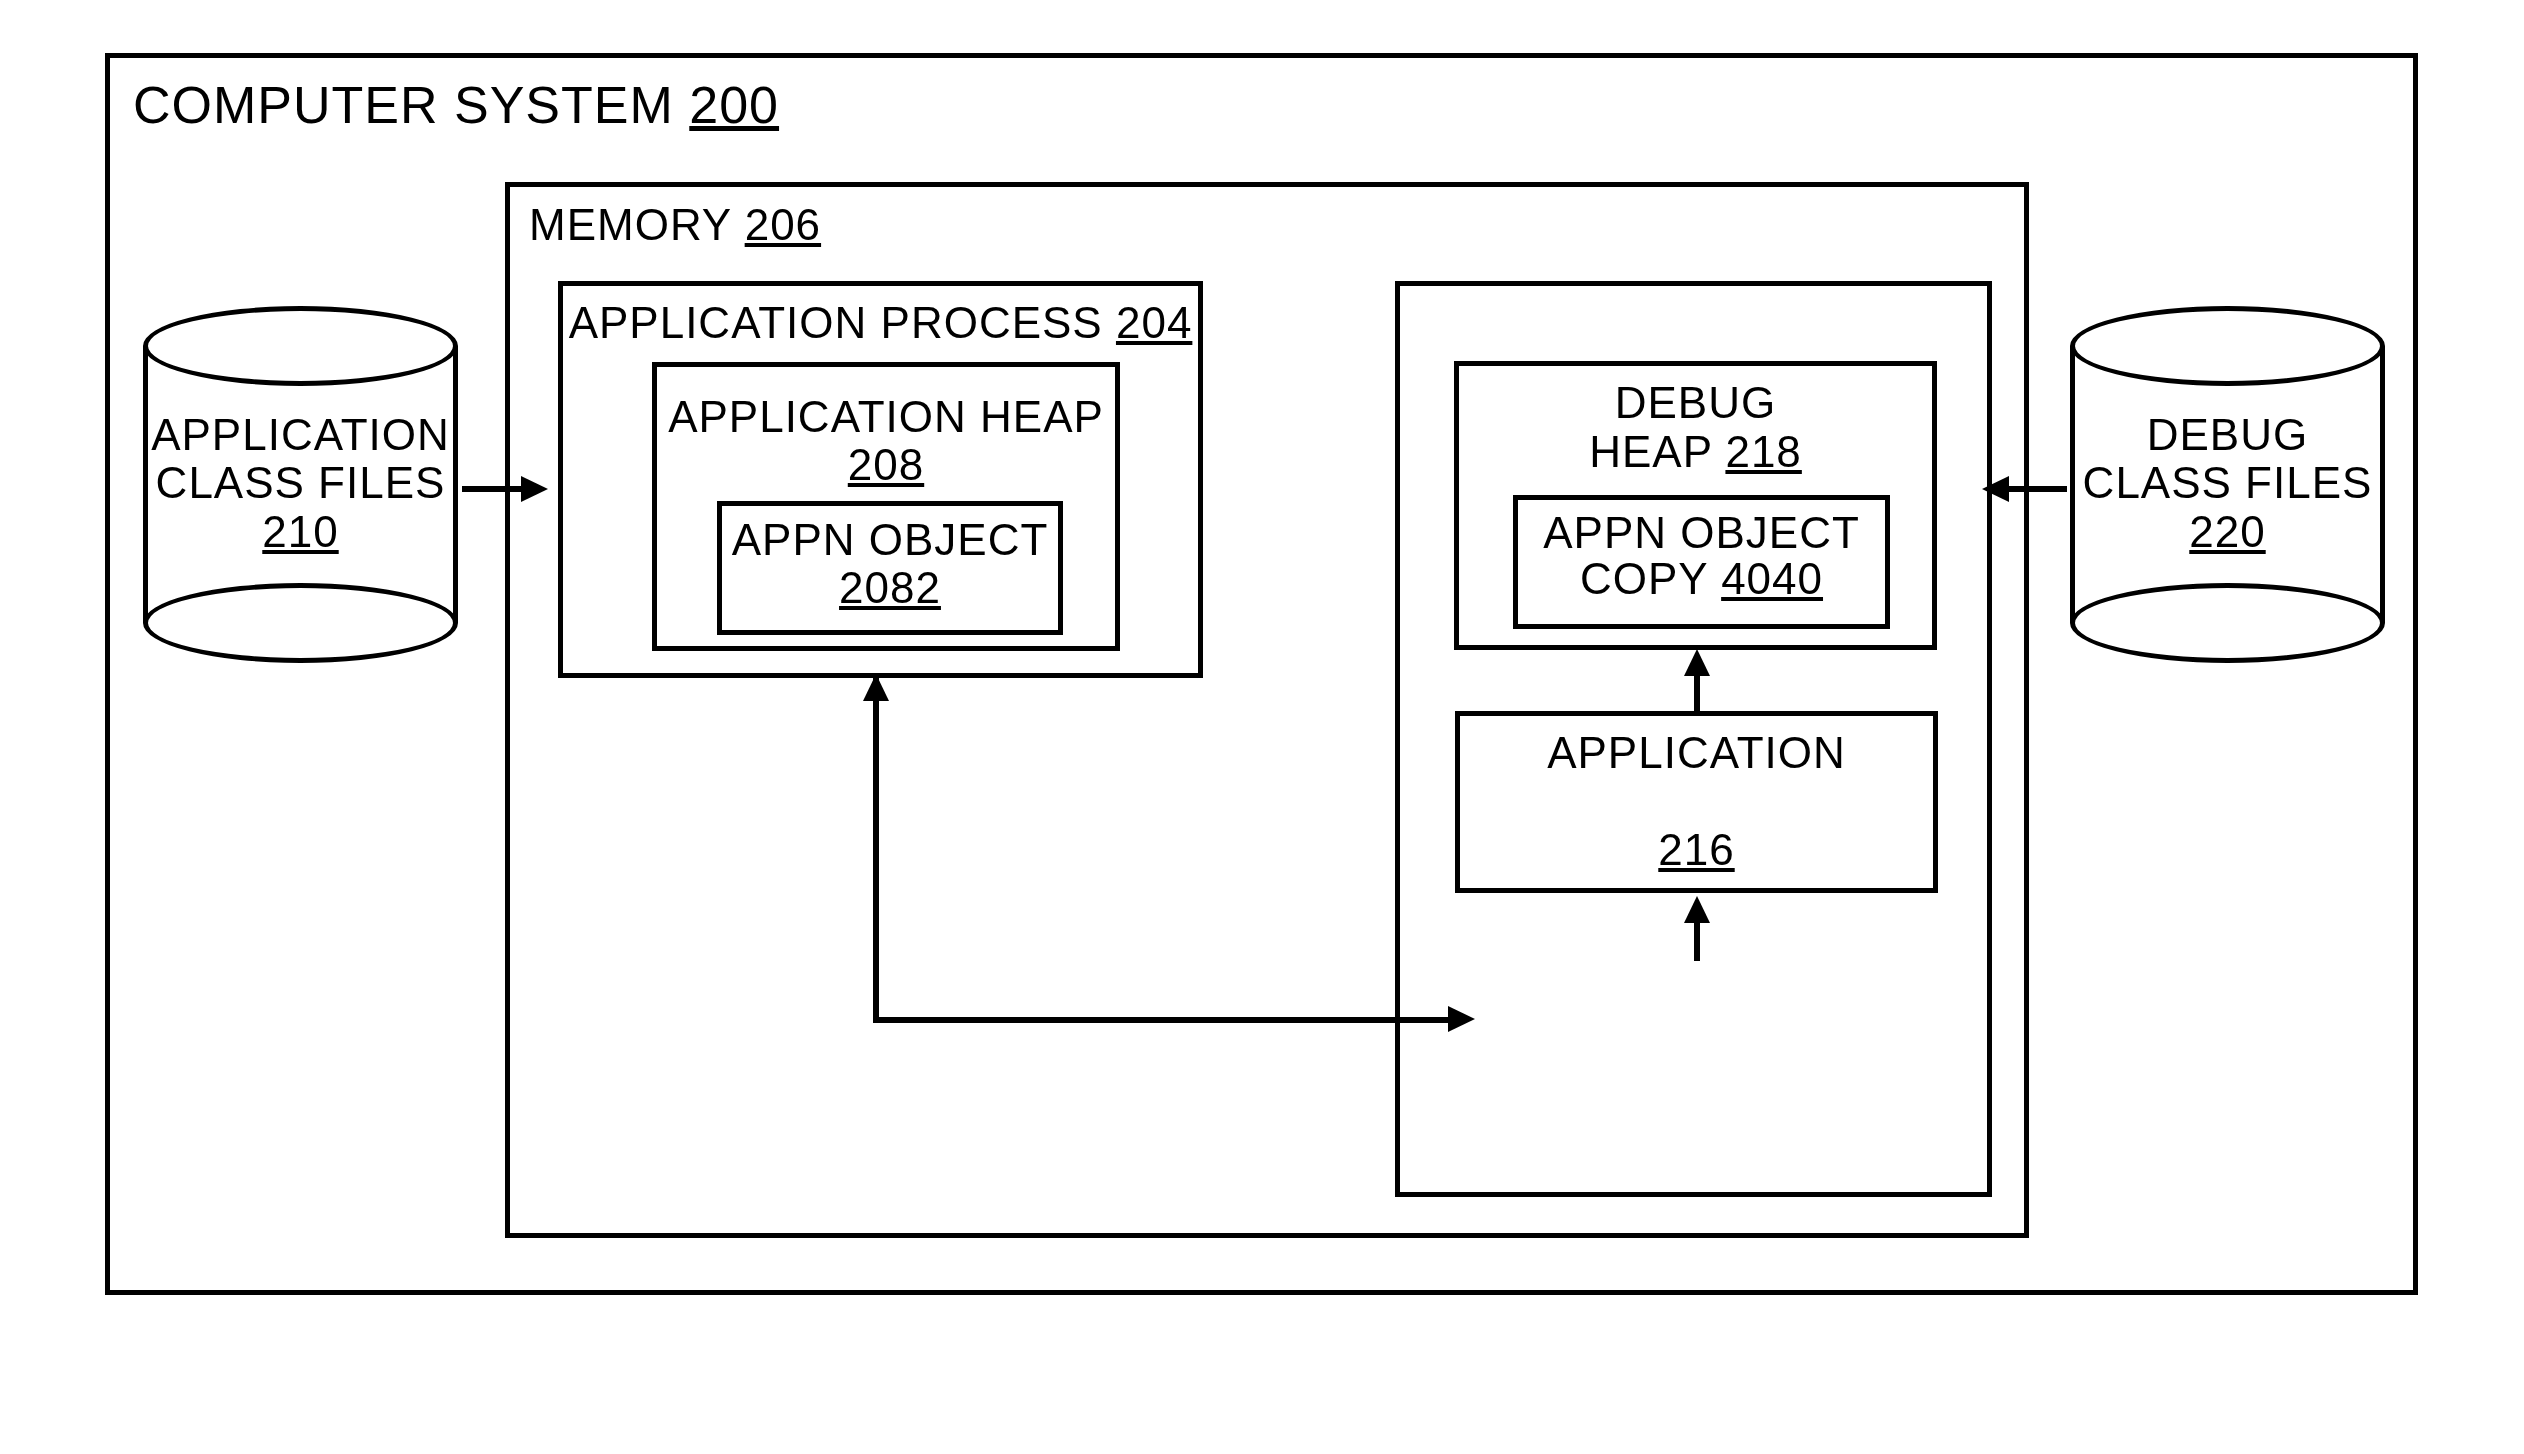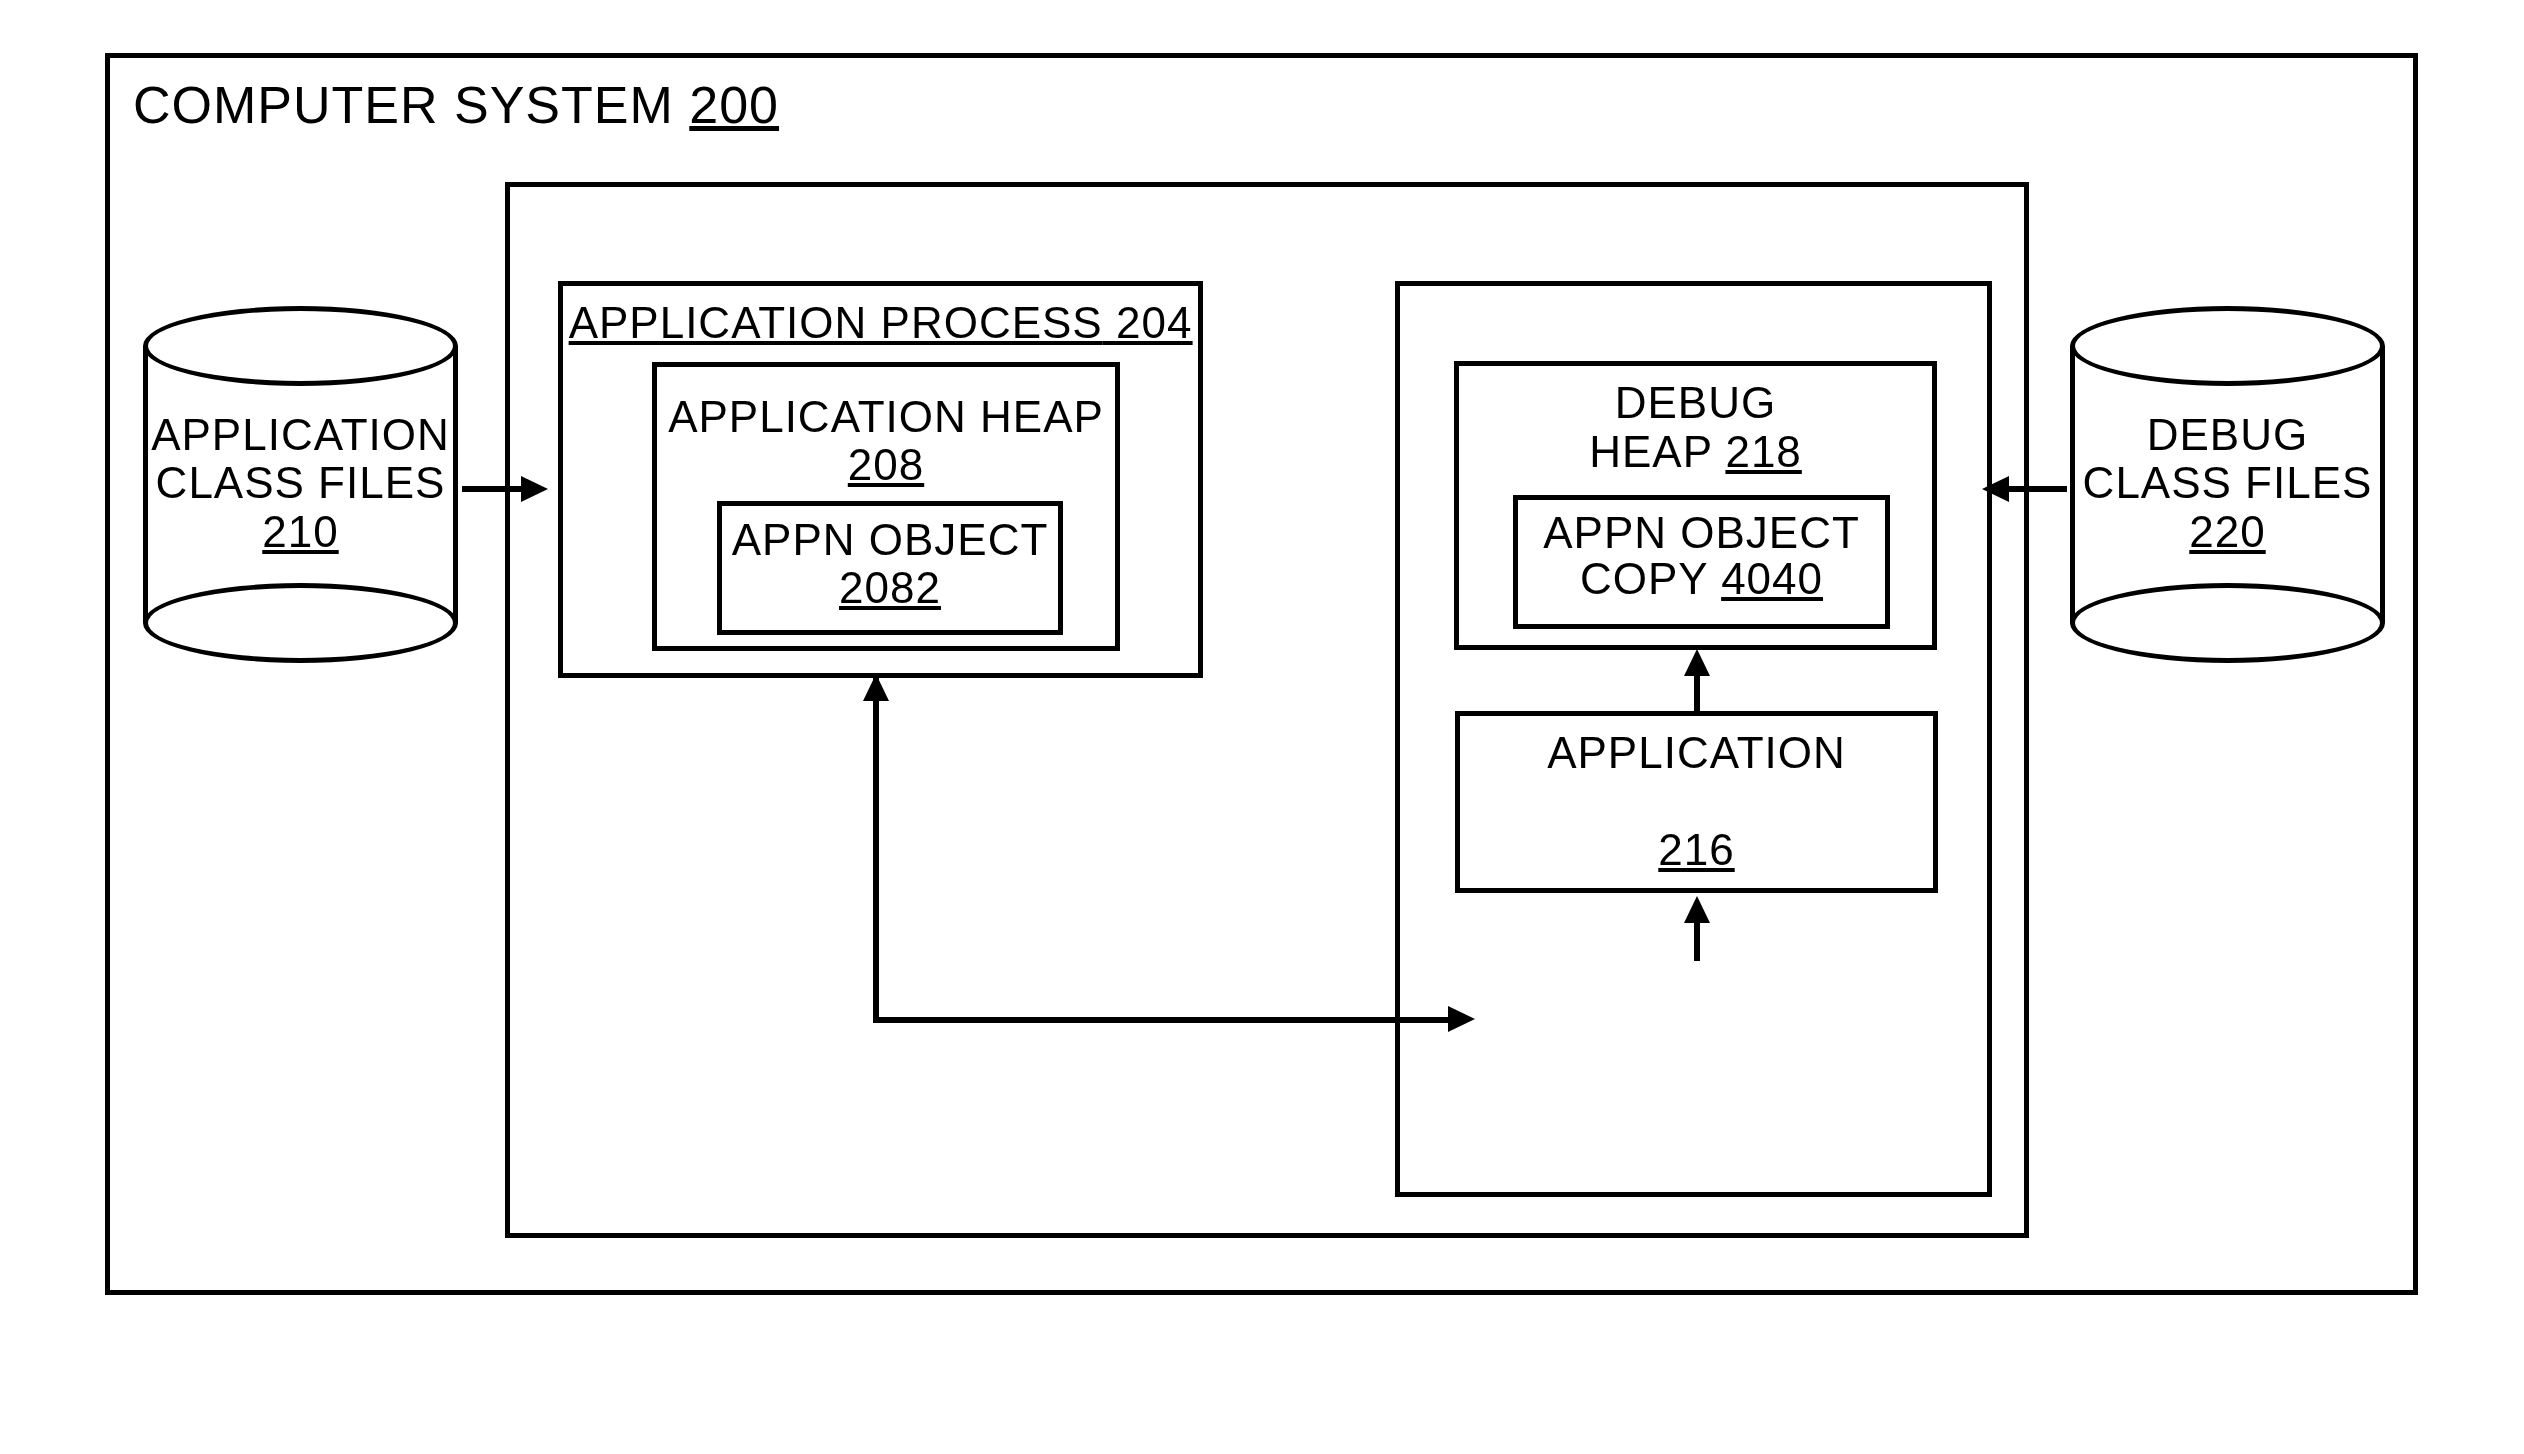--- a/index.html
+++ b/index.html
@@ -47,21 +47,20 @@
       top: 94px;
       width: 645px;
       height: 397px;
       border: 5.7px solid #000;
       text-align: center;
       padding-top: 11.5px;
     }
     .app-process-label {
       font-size: 44px;
       letter-spacing: 1px;
-      text-decoration: underline;
     }
     .app-heap-box {
       position: absolute;
       left: 89px;
       top: 76px;
       width: 468px;
       height: 289px;
       border: 5.7px solid #000;
       text-align: center;
       padding-top: 26px;
@@ -272,20 +271,24 @@
     </div>
   </div>
 
   <div class="arrow-line" style="left:352px; top:428px; width:65px; height:5.7px;"></div>
   <div class="arrow-head arrow-head-right" style="left:411px; top:418px;"></div>
 
   <div class="arrow-line" style="left:1892px; top:428px; width:65px; height:5.7px;"></div>
   <div class="arrow-head arrow-head-left" style="left:1872px; top:418px;"></div>
 
   <div class="memory-box">
+    <div class="memory-label">
+      <span>MEMORY</span>
+      <span class="ref-num">206</span>
+    </div>
 
     <div class="app-process-box">
       <div class="app-process-label">
         <span>APPLICATION PROCESS</span>
         <span class="ref-num">204</span>
       </div>
       <div class="app-heap-box">
         <div class="app-heap-label">
           <span>APPLICATION HEAP</span><br>
           <span class="ref-num">208</span>

